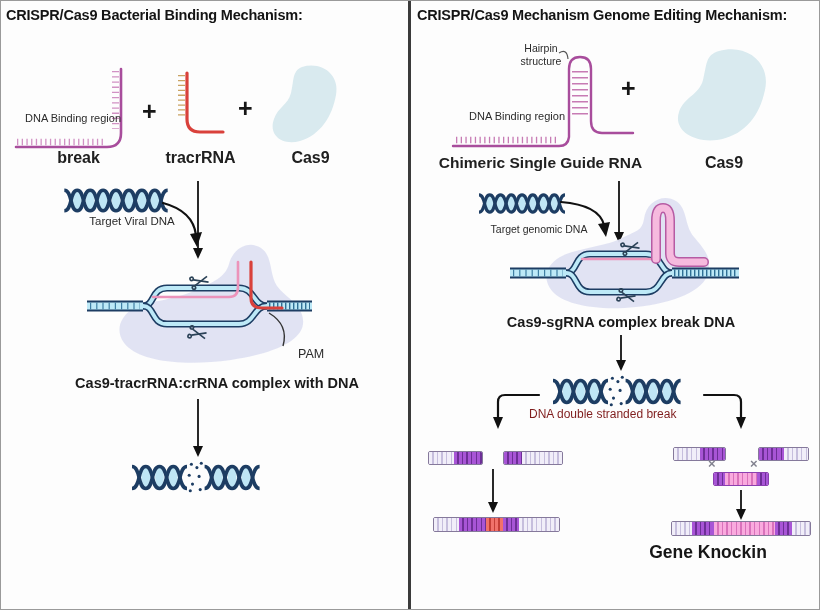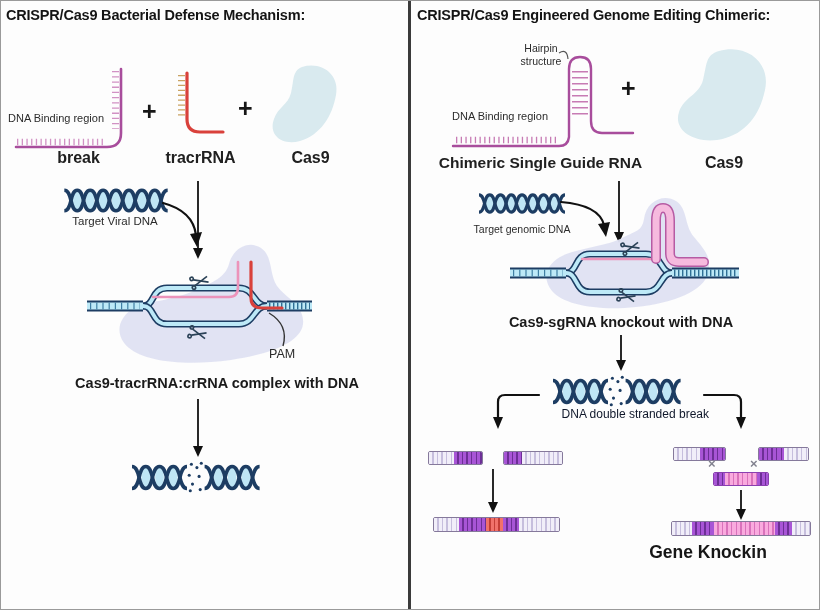--- a/index.html
+++ b/index.html
@@ -1,40 +1,40 @@
 <!DOCTYPE html>
 <html><head>
 <meta charset="utf-8">
 <style>
   html,body{margin:0;padding:0;background:#e8e8e8;font-family:"Liberation Sans",sans-serif;}
   #stage{position:relative;width:820px;height:610px;background:#fdfdfd;border:1px solid #9a9a9a;box-sizing:border-box;overflow:hidden;color:#1b1b1b;}
   .abs{position:absolute;}
   .ttl{font-size:14.5px;font-weight:bold;letter-spacing:-0.2px;color:#141414;white-space:nowrap;}
   .biglbl{font-size:16px;font-weight:bold;color:#202020;text-align:center;}
   .cap{font-size:14.5px;font-weight:bold;color:#1a1a1a;text-align:center;white-space:nowrap;}
-  .small{font-size:11px;color:#2b2b2b;white-space:nowrap;}
+  .small{font-size:11px;color:#2b2b2b;white-space:nowrap;margin-left:17px;}
   .plus{font-size:25px;font-weight:bold;color:#161616;line-height:1;}
   .gene{font-size:17px;font-weight:bold;color:#161616;text-align:center;white-space:nowrap;}
   .ladder{border:1.5px solid #85799b;border-radius:2px;display:flex;overflow:hidden;background:#fff;box-sizing:content-box;}
   .seg{height:100%;}
   .seg.light{background:repeating-linear-gradient(90deg,#f1eef9 0 3.2px,#c6bedd 3.2px 4.6px);}
   .seg.purple{background:repeating-linear-gradient(90deg,#a855d6 0 3.2px,#6d2f96 3.2px 4.6px);}
   .seg.red{background:repeating-linear-gradient(90deg,#f1716a 0 3.2px,#c43d36 3.2px 4.6px);}
   .seg.pink{background:repeating-linear-gradient(90deg,#f9aade 0 3.2px,#d971bb 3.2px 4.6px);}
   .xmark{font-size:13px;color:#82828f;font-weight:bold;line-height:1;}
   svg{display:block;overflow:visible;}
 </style>
 </head>
 <body>
 
 <div id="stage">
 
   <div class="abs" style="left:407px;top:0;width:2.5px;height:610px;background:#3b3b3b;"></div>
 
-  <div class="abs ttl" style="left:5px;top:6px;">CRISPR/Cas9 Bacterial Defense Mechanism:</div>
+  <div class="abs ttl" style="left:5px;top:6px;">CRISPR/Cas9 Bacterial Binding Mechanism:</div>
 
   <svg class="abs" style="left:10px;top:58px;" width="150" height="95" viewBox="0 0 150 95">
     <path d="M104.5,12 L104.5,70" stroke="#d191c4" stroke-width="7" stroke-dasharray="1.3,3.9" fill="none"></path>
     <path d="M6,83 L94,83" stroke="#d191c4" stroke-width="6.5" stroke-dasharray="1.3,3.4" fill="none"></path>
     <path d="M5,88 L96,88 Q110,88 110,74 L110,10" stroke="#a84d9c" stroke-width="2.6" fill="none" stroke-linecap="round"></path>
   </svg>
   <div class="abs small" style="left:7px;top:111px;">DNA Binding region</div>
   <div class="abs biglbl" style="left:30px;top:148px;width:95px;">break</div>
 
   <div class="abs plus" style="left:141px;top:98px;">+</div>
@@ -105,21 +105,21 @@
     </g>
     <g transform="translate(118,98) rotate(15)" stroke="#2b4257" stroke-width="1.6" fill="none">
       <line x1="-7" y1="-3" x2="7" y2="3"></line>
         <line x1="-7" y1="3" x2="7" y2="-3"></line>
       <circle cx="-8.5" cy="-4.5" r="1.7"></circle>
         <circle cx="-8.5" cy="4.5" r="1.7"></circle>
     </g>
 
     <path d="M188,77 Q208,89 202,110" stroke="#333" stroke-width="1.4" fill="none"></path>
   </svg>
-  <div class="abs small" style="left:268px;top:346px;font-size:12.5px;">PAM</div>
+  <div class="abs small" style="left:280px;top:346px;font-size:12.5px;">PAM</div>
 
   <div class="abs cap" style="left:18px;top:374px;width:340px;text-align:right;">Cas9-tracrRNA:crRNA complex with DNA</div>
 
   <svg class="abs" style="left:189px;top:398px;" width="16" height="58" viewBox="0 0 16 58">
     <line x1="8" y1="0" x2="8" y2="47" stroke="#111" stroke-width="1.8"></line>
     <polygon points="3,47 13,47 8,58" fill="#111"></polygon>
   </svg>
 
   <svg class="abs" style="left:130px;top:460px;" width="134" height="33" viewBox="0 0 120 30">
     <g fill="#bfe6f5">
@@ -142,21 +142,21 @@
         <circle cx="63" cy="2" r="1.4"></circle>
       <circle cx="52" cy="13" r="1.4"></circle>
         <circle cx="61" cy="14" r="1.4"></circle>
         <circle cx="55" cy="21" r="1.4"></circle>
       <circle cx="62" cy="26" r="1.4"></circle>
         <circle cx="53" cy="27" r="1.4"></circle>
     </g>
   </svg>
 
 
-  <div class="abs ttl" style="left:416px;top:6px;">CRISPR/Cas9 Engineered Genome Editing Chimeric:</div>
+  <div class="abs ttl" style="left:416px;top:6px;">CRISPR/Cas9 Mechanism Genome Editing Mechanism:</div>
 
   <svg class="abs" style="left:445px;top:40px;" width="200" height="115" viewBox="0 0 200 115">
     <path d="M134,30 L134,78" stroke="#c77bb4" stroke-width="16" stroke-dasharray="1.5,4.5" fill="none"></path>
     <path d="M10,99 L110,99" stroke="#c77bb4" stroke-width="6.5" stroke-dasharray="1.3,3.4" fill="none"></path>
     <path d="M7,105 L113,105 Q122,105 123,96 L123,28 Q123,16 134,16 Q145,16 145,28 L145,80 Q145,92 156,92 L187,92" stroke="#a84d9c" stroke-width="2.4" fill="none" stroke-linecap="round"></path>
     <path d="M113,12 Q121,7 122,18" stroke="#555" stroke-width="1.2" fill="none"></path>
   </svg>
   <div class="abs" style="left:500px;top:41px;width:80px;text-align:center;font-size:10.5px;color:#2b2b2b;line-height:1.2;">
     <div>Hairpin</div>
     <div>structure</div>
@@ -219,21 +219,21 @@
         <circle cx="-8.5" cy="4.5" r="1.7"></circle>
     </g>
     <g transform="translate(122,106) rotate(15)" stroke="#2b4257" stroke-width="1.6" fill="none">
       <line x1="-7" y1="-3" x2="7" y2="3"></line>
         <line x1="-7" y1="3" x2="7" y2="-3"></line>
       <circle cx="-8.5" cy="-4.5" r="1.7"></circle>
         <circle cx="-8.5" cy="4.5" r="1.7"></circle>
     </g>
   </svg>
 
-  <div class="abs cap" style="left:490px;top:313px;width:260px;">Cas9-sgRNA knockout with DNA</div>
+  <div class="abs cap" style="left:490px;top:313px;width:260px;">Cas9-sgRNA complex break DNA</div>
 
   <svg class="abs" style="left:612px;top:334px;" width="16" height="36" viewBox="0 0 16 36">
     <line x1="8" y1="0" x2="8" y2="25" stroke="#111" stroke-width="1.8"></line>
     <polygon points="3,25 13,25 8,36" fill="#111"></polygon>
   </svg>
 
   <svg class="abs" style="left:548px;top:374px;" width="140" height="33" viewBox="0 0 120 30">
     <g fill="#bfe6f5">
         <ellipse cx="12.5" cy="15" rx="4" ry="9"></ellipse>
         <ellipse cx="25" cy="15" rx="4" ry="9"></ellipse>
@@ -252,21 +252,21 @@
       <circle cx="54" cy="3" r="1.4"></circle>
         <circle cx="59" cy="6" r="1.4"></circle>
         <circle cx="63" cy="2" r="1.4"></circle>
       <circle cx="52" cy="13" r="1.4"></circle>
         <circle cx="61" cy="14" r="1.4"></circle>
         <circle cx="55" cy="21" r="1.4"></circle>
       <circle cx="62" cy="26" r="1.4"></circle>
         <circle cx="53" cy="27" r="1.4"></circle>
     </g>
   </svg>
-  <div class="abs" style="left:528px;top:406px;width:180px;text-align:right;font-size:12px;color:#0f172a;">DNA double stranded break</div>
+  <div class="abs" style="left:528px;top:406px;width:180px;text-align:left;font-size:12px;color:#7f1d1d;">DNA double stranded break</div>
 
   <svg class="abs" style="left:480px;top:386px;" width="280" height="48" viewBox="0 0 280 48">
     <path d="M58,8 L24,8 Q17,8 17,15 L17,31" stroke="#111" stroke-width="2.2" fill="none" stroke-linecap="round"></path>
     <polygon points="12,30 22,30 17,42" fill="#111"></polygon>
     <path d="M223,8 L253,8 Q260,8 260,15 L260,31" stroke="#111" stroke-width="2.2" fill="none" stroke-linecap="round"></path>
     <polygon points="255,30 265,30 260,42" fill="#111"></polygon>
   </svg>
 
   <div class="abs ladder" style="left:427px;top:450px;width:53px;height:12px;">
     <div class="seg light" style="flex:0 0 25px;"></div>

